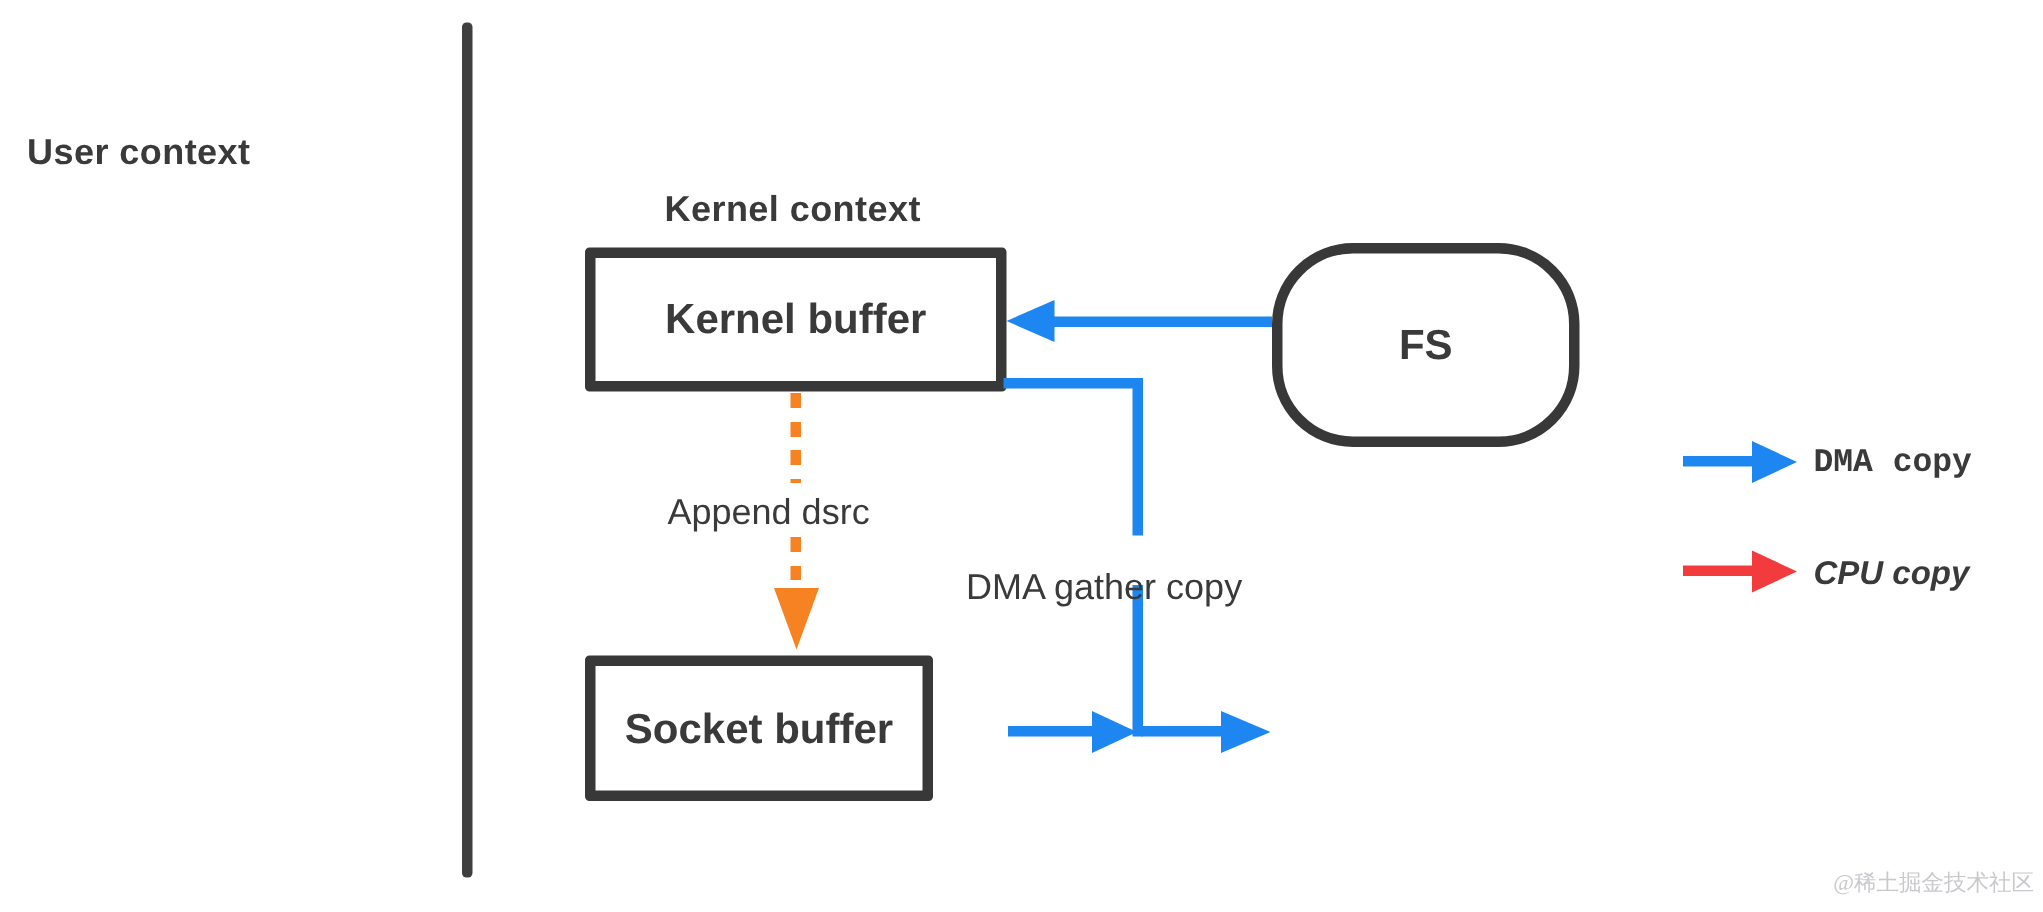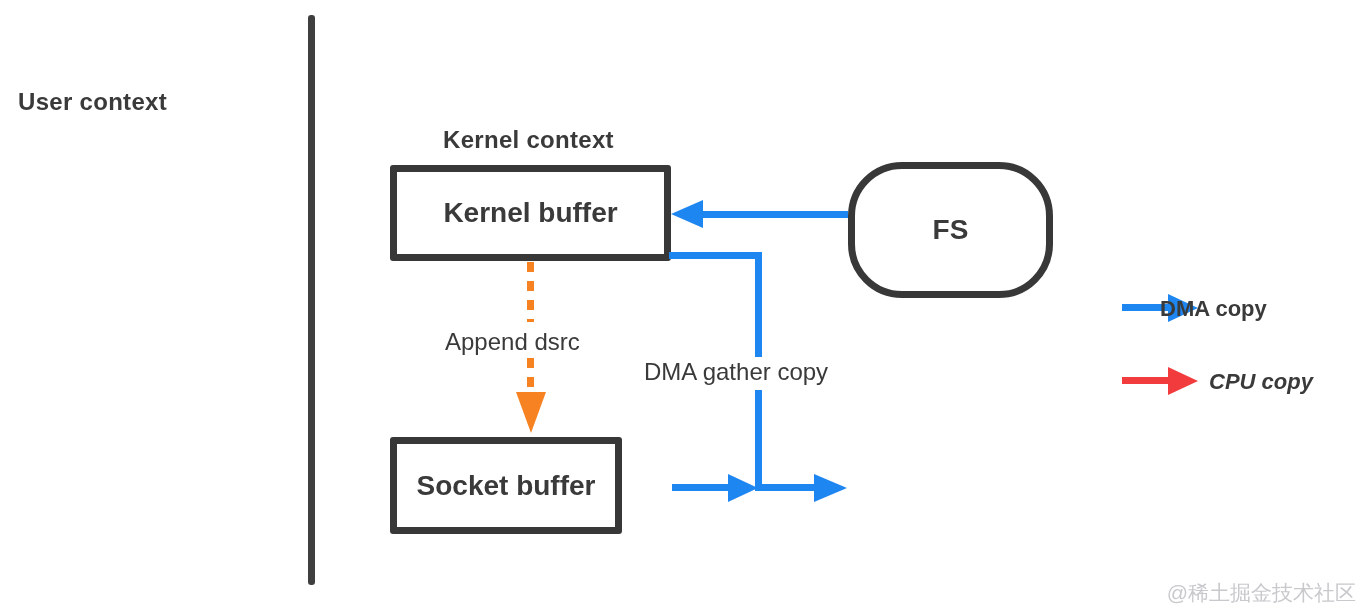--- a/index.html
+++ b/index.html
@@ -72,22 +72,22 @@
     width:7px;
     background:repeating-linear-gradient(
       to bottom,
       var(--orange) 0px, var(--orange) 10px,
       transparent 10px, transparent 19px);
   }
   .legend-label{
     font-size:22px;font-weight:bold;color:var(--text);white-space:nowrap;
   }
   .watermark{
-    font-size:21px;color:var(--wm);white-space:nowrap;
-    font-family:Liberation Sans, sans-serif;
+    font-size:15px;color:var(--wm);white-space:nowrap;
+    font-family:Liberation Serif, serif;
   }
 </style>
 </head>
 <body>
 
 <div class="canvas">
 
   <div class="abs ctx-title" style="left:18px;top:88px;">User context</div>
   <div class="abs ctx-title" style="left:443px;top:89px;margin-top:37px;">Kernel context</div>
 
@@ -105,36 +105,36 @@
     <span class="node-label">FS</span>
   </div>
 
 
   <div class="abs line-blue" style="left:698px;top:211px;width:150px;height:7px;"></div>
   <div class="abs tri tri-left" style="left:671px;top:200px;"></div>
 
   <div class="abs line-blue" style="left:669px;top:252px;width:93px;height:7px;border-radius:0 3px 0 0;"></div>
   <div class="abs line-blue" style="left:755px;top:252px;width:7px;height:105px;"></div>
   <div class="abs line-blue" style="left:755px;top:390px;width:7px;height:101px;"></div>
-  <div class="abs edge-label" style="left:644px;top:358px;">DMA gather copy</div>
+  <div class="abs edge-label" style="left:644px;top:378px;">DMA gather copy</div>
 
   <div class="abs dash-v" style="left:527px;top:262px;height:60px;"></div>
   <div class="abs dash-v" style="left:527px;top:358px;height:34px;"></div>
   <div class="abs tri tri-down-orange" style="left:516px;top:392px;"></div>
   <div class="abs edge-label" style="left:445px;top:328px;">Append dsrc</div>
 
   <div class="abs line-blue" style="left:672px;top:484px;width:59px;height:7px;"></div>
   <div class="abs tri tri-right-blue" style="left:728px;top:474px;"></div>
   <div class="abs line-blue" style="left:761px;top:484px;width:54px;height:7px;"></div>
   <div class="abs tri tri-right-blue" style="left:814px;top:474px;border-left-width:33px;"></div>
 
   <div>
     <div class="abs line-blue" style="left:1122px;top:304px;width:48px;height:7px;"></div>
     <div class="abs tri tri-right-blue" style="left:1168px;top:294px;"></div>
-    <div class="abs legend-label" style="left:1160px;top:296px;">DMA copy</div>
+    <div class="abs legend-label" style="left:1209px;top:296px;font-family:Liberation Mono, monospace;">DMA copy</div>
 
     <div class="abs line-red" style="left:1122px;top:377px;width:48px;height:7px;"></div>
     <div class="abs tri tri-right-red" style="left:1168px;top:367px;"></div>
     <div class="abs legend-label" style="left:1209px;top:369px;font-style:italic;">CPU copy</div>
   </div>
 
   <div class="abs watermark" style="right:6px;top:579px;">@稀土掘金技术社区</div>
 
 </div>
 

